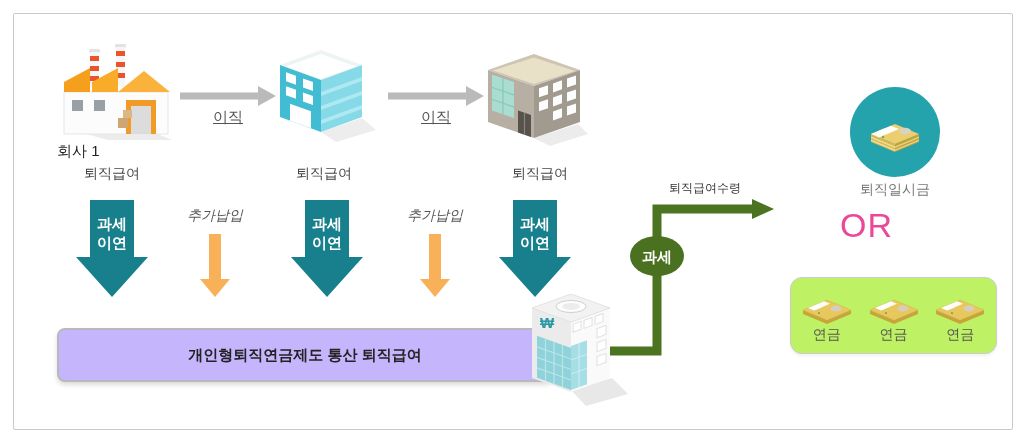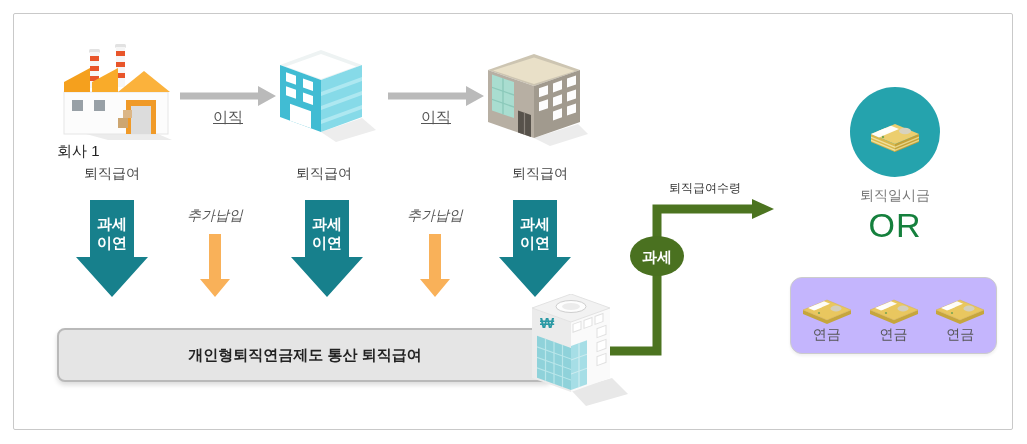--- a/index.html
+++ b/index.html
@@ -5,28 +5,28 @@
   html,body{margin:0;padding:0;background:#fff;}
   body{width:1027px;height:444px;font-family:"Liberation Sans","DejaVu Sans",sans-serif;}
   .stage{position:relative;width:1027px;height:444px;background:#fff;overflow:hidden;}
   .frame{position:absolute;left:13px;top:13px;width:998px;height:415px;border:1px solid #c9c9c9;border-radius:2px;background:#fff;z-index:0;}
   .company-name{position:absolute;width:110px;font-size:15px;font-weight:normal;color:#222;z-index:5;}
   .company-benefit{position:absolute;width:110px;text-align:center;font-size:14px;color:#444;z-index:5;}
   .jobchange-label{position:absolute;width:60px;text-align:center;font-size:15px;color:#555;z-index:5;text-decoration:underline;}
   .teal-arrow{position:absolute;width:74px;height:98px;z-index:4;}
   .teal-arrow-text{position:absolute;width:74px;top:14px;text-align:center;color:#fff;font-weight:bold;font-size:15px;line-height:19px;z-index:5;}
   .extra-label{position:absolute;width:90px;text-align:center;font-size:14px;color:#555;z-index:5;font-style:italic;}
-  .irp-box{position:absolute;left:57px;top:328px;width:492px;height:50px;background:#e5e5e5;border:2px solid #b9b9b9;border-radius:8px;box-shadow:0 3px 5px rgba(0,0,0,.14);display:flex;align-items:center;justify-content:center;font-size:15px;font-weight:bold;color:#222;z-index:1;}
+  .irp-box{position:absolute;left:57px;top:328px;width:492px;height:50px;background:#c4b5fd;border:2px solid #b9b9b9;border-radius:8px;box-shadow:0 3px 5px rgba(0,0,0,.14);display:flex;align-items:center;justify-content:center;font-size:15px;font-weight:bold;color:#222;z-index:1;}
   .payout-label{position:absolute;left:643px;top:180px;width:124px;text-align:center;font-size:12px;color:#333;z-index:5;}
   .badge-label{position:absolute;left:630px;top:248px;width:54px;text-align:center;color:#fff;font-weight:bold;font-size:15px;z-index:5;}
   .won-symbol{position:absolute;left:540px;top:314px;font-size:15px;font-weight:bold;color:#2a99a4;z-index:6;}
   .money-circle{position:absolute;left:850px;top:87px;width:90px;height:90px;border-radius:50%;z-index:2;}
-  .lump-label{position:absolute;left:840px;top:181px;width:110px;text-align:center;font-size:14px;color:#777;z-index:5;margin-top:6px;}
-  .or-label{position:absolute;left:840px;top:206px;width:110px;text-align:center;font-size:34px;color:#15803d;letter-spacing:1px;z-index:5;}
-  .pension-box{position:absolute;left:790px;top:277px;width:207px;height:77px;background:#c4b5fd;border:1px solid #ccc;border-radius:12px;box-shadow:0 2px 3px rgba(0,0,0,.06);display:flex;justify-content:space-evenly;align-items:flex-start;padding-top:9px;box-sizing:border-box;z-index:2;}
+  .lump-label{position:absolute;left:840px;top:181px;width:110px;text-align:center;font-size:14px;color:#777;z-index:5;}
+  .or-label{position:absolute;left:840px;top:206px;width:110px;font-size:34px;color:#ec4899;letter-spacing:1px;z-index:5;}
+  .pension-box{position:absolute;left:790px;top:277px;width:207px;height:77px;background:#bef264;border:1px solid #ccc;border-radius:12px;box-shadow:0 2px 3px rgba(0,0,0,.06);display:flex;justify-content:space-evenly;align-items:flex-start;padding-top:9px;box-sizing:border-box;z-index:2;}
   .pension-item{width:62px;text-align:center;}
   .pension-item .plabel{font-size:14px;color:#555;margin-top:1px;}
   svg{display:block;}
   .icon{position:absolute;z-index:3;}
 </style>
 </head>
 <body>
 
 <div class="stage">
   <div class="frame"></div>

